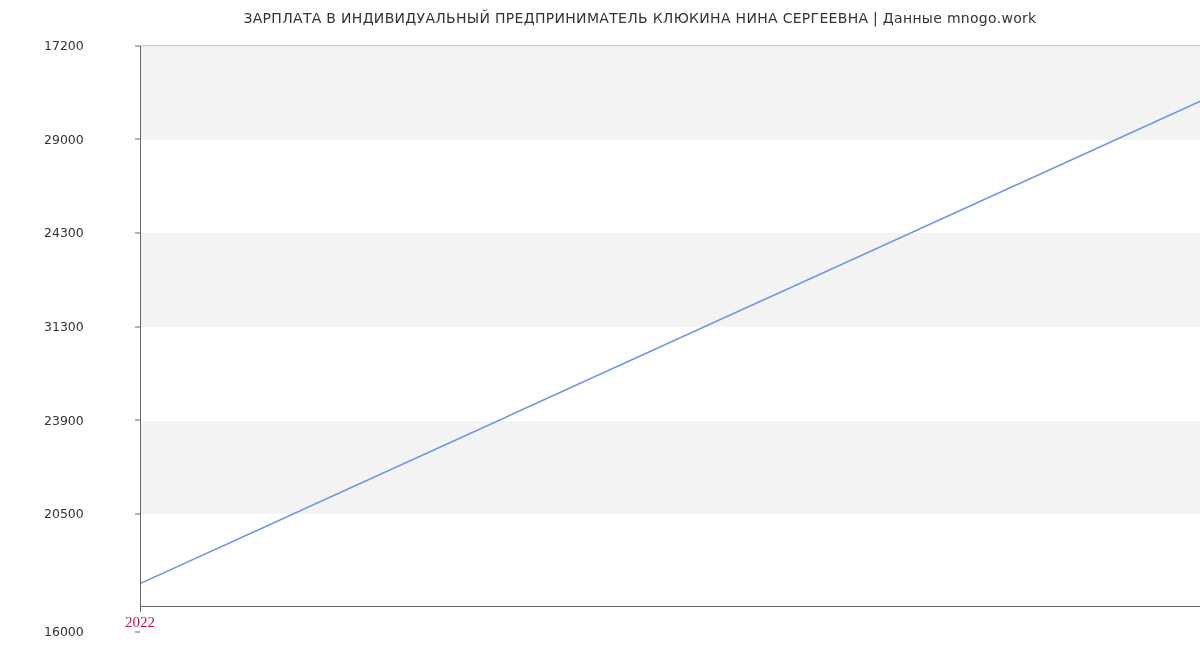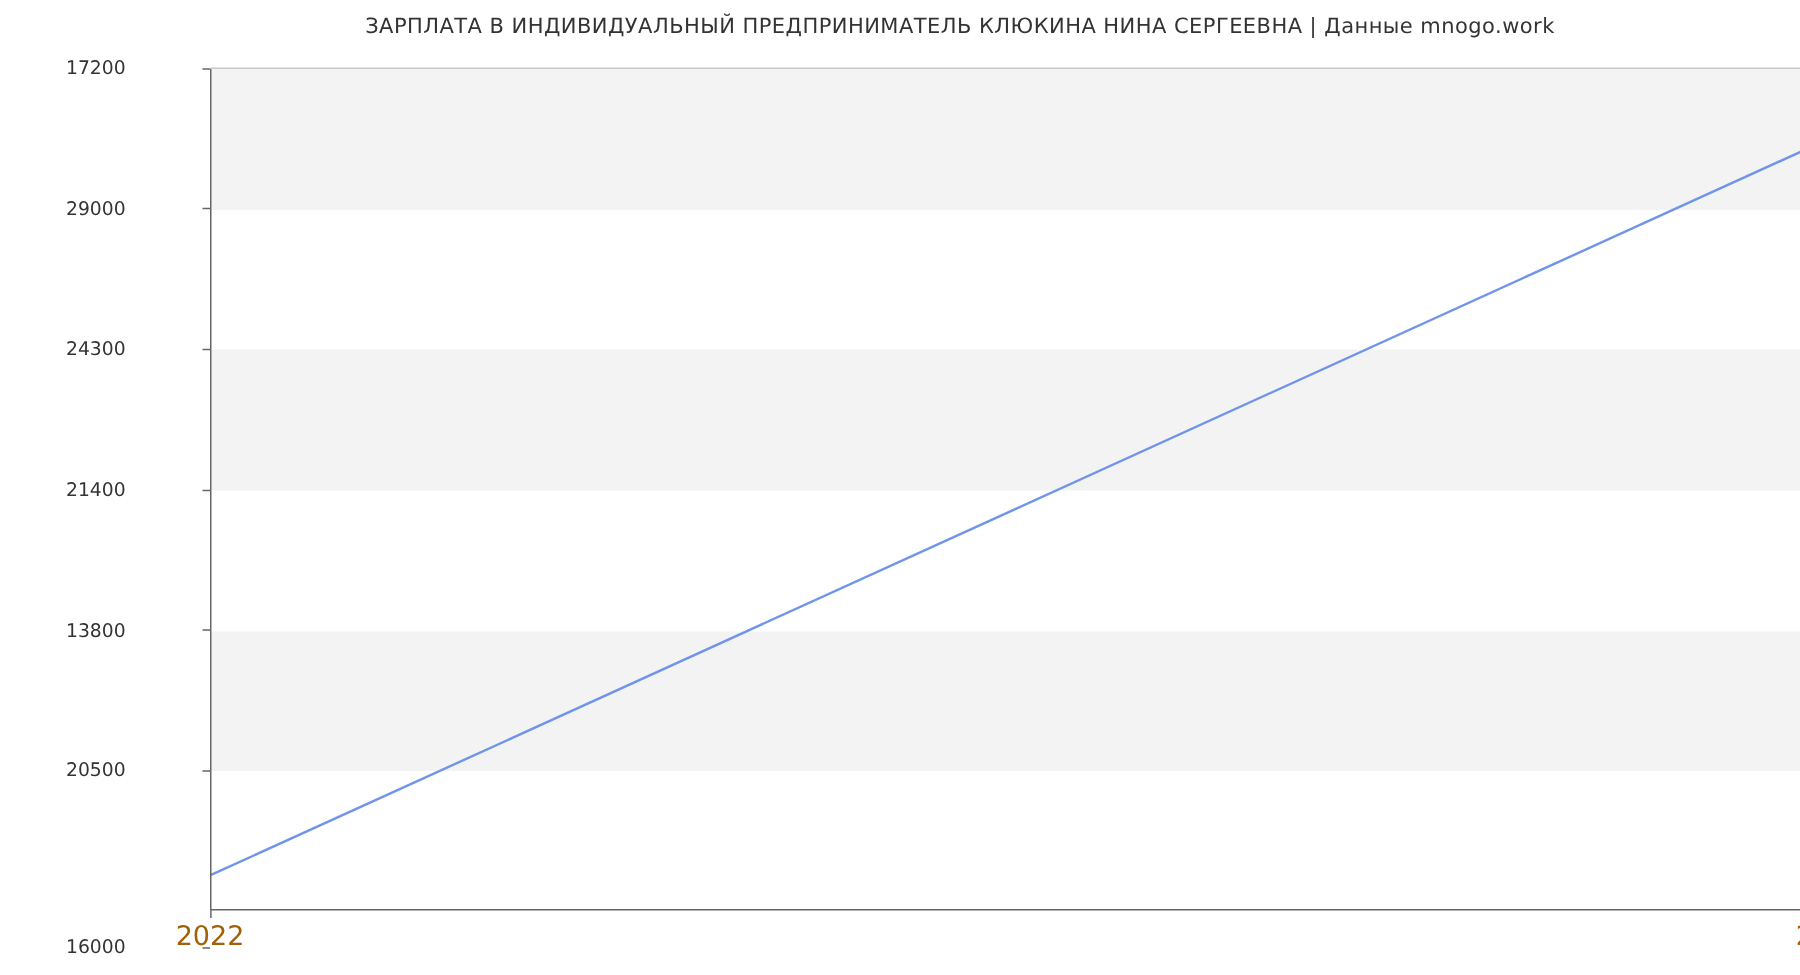--- a/index.html
+++ b/index.html
@@ -69,24 +69,25 @@
     position: absolute;
     right: -6px;
     top: 50%;
     width: 5px;
     height: 0;
     border-top: 1px solid #666;
   }
   .xtick {
     position: absolute;
     top: 614px;
-    font-size: 18px;
-    color: #a16207;
+    font-size: 15px;
+    color: #be185d;
     transform: translateX(-50%);
     text-align: center;
+    font-family: Liberation Serif, serif;
   }
   .xtick .tickmark {
     position: absolute;
     left: 50%;
     top: -7px;
     height: 5px;
     width: 0;
     border-left: 1px solid #666;
   }
   svg.line-layer {
@@ -104,22 +105,22 @@
 </style>
 </head>
 <body>
 
 <div class="chart-wrap">
 
   <div class="title">ЗАРПЛАТА В ИНДИВИДУАЛЬНЫЙ ПРЕДПРИНИМАТЕЛЬ КЛЮКИНА НИНА СЕРГЕЕВНА | Данные mnogo.work</div>
 
   <div class="ytick" style="top:631px"><span>16000</span><span class="tickmark"></span></div>
   <div class="ytick" style="top:513.33px"><span>20500</span><span class="tickmark"></span></div>
-  <div class="ytick" style="top:419.67px"><span>13800</span><span class="tickmark"></span></div>
-  <div class="ytick" style="top:326px"><span>21400</span><span class="tickmark"></span></div>
+  <div class="ytick" style="top:419.67px"><span>23900</span><span class="tickmark"></span></div>
+  <div class="ytick" style="top:326px"><span>31300</span><span class="tickmark"></span></div>
   <div class="ytick" style="top:232.33px"><span>24300</span><span class="tickmark"></span></div>
   <div class="ytick" style="top:138.67px"><span>29000</span><span class="tickmark"></span></div>
   <div class="ytick" style="top:45px"><span>17200</span><span class="tickmark"></span></div>
 
   <div class="plot">
 
     <div class="band" style="top:0px;    height:93.67px"></div>
     <div class="band" style="top:187.33px;height:93.67px"></div>
     <div class="band" style="top:374.67px;height:93.67px"></div>
 

